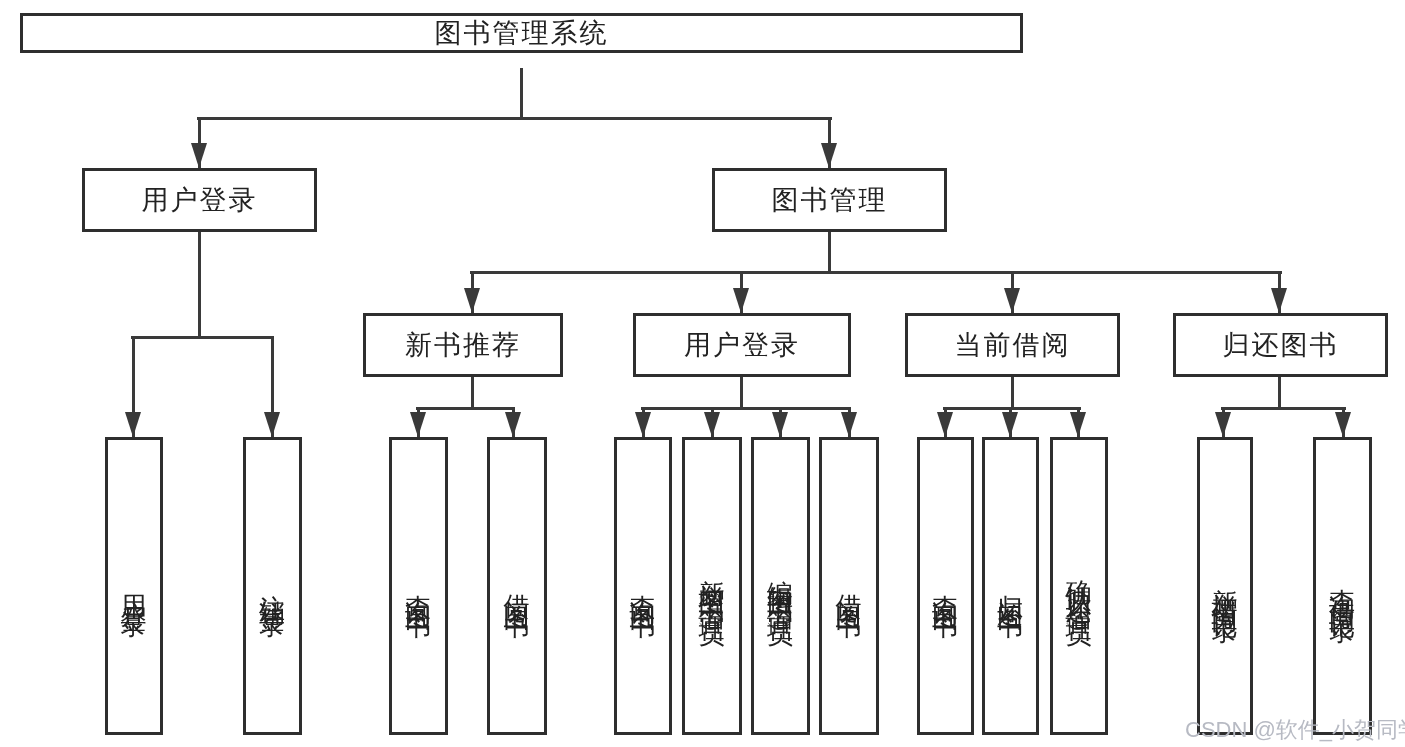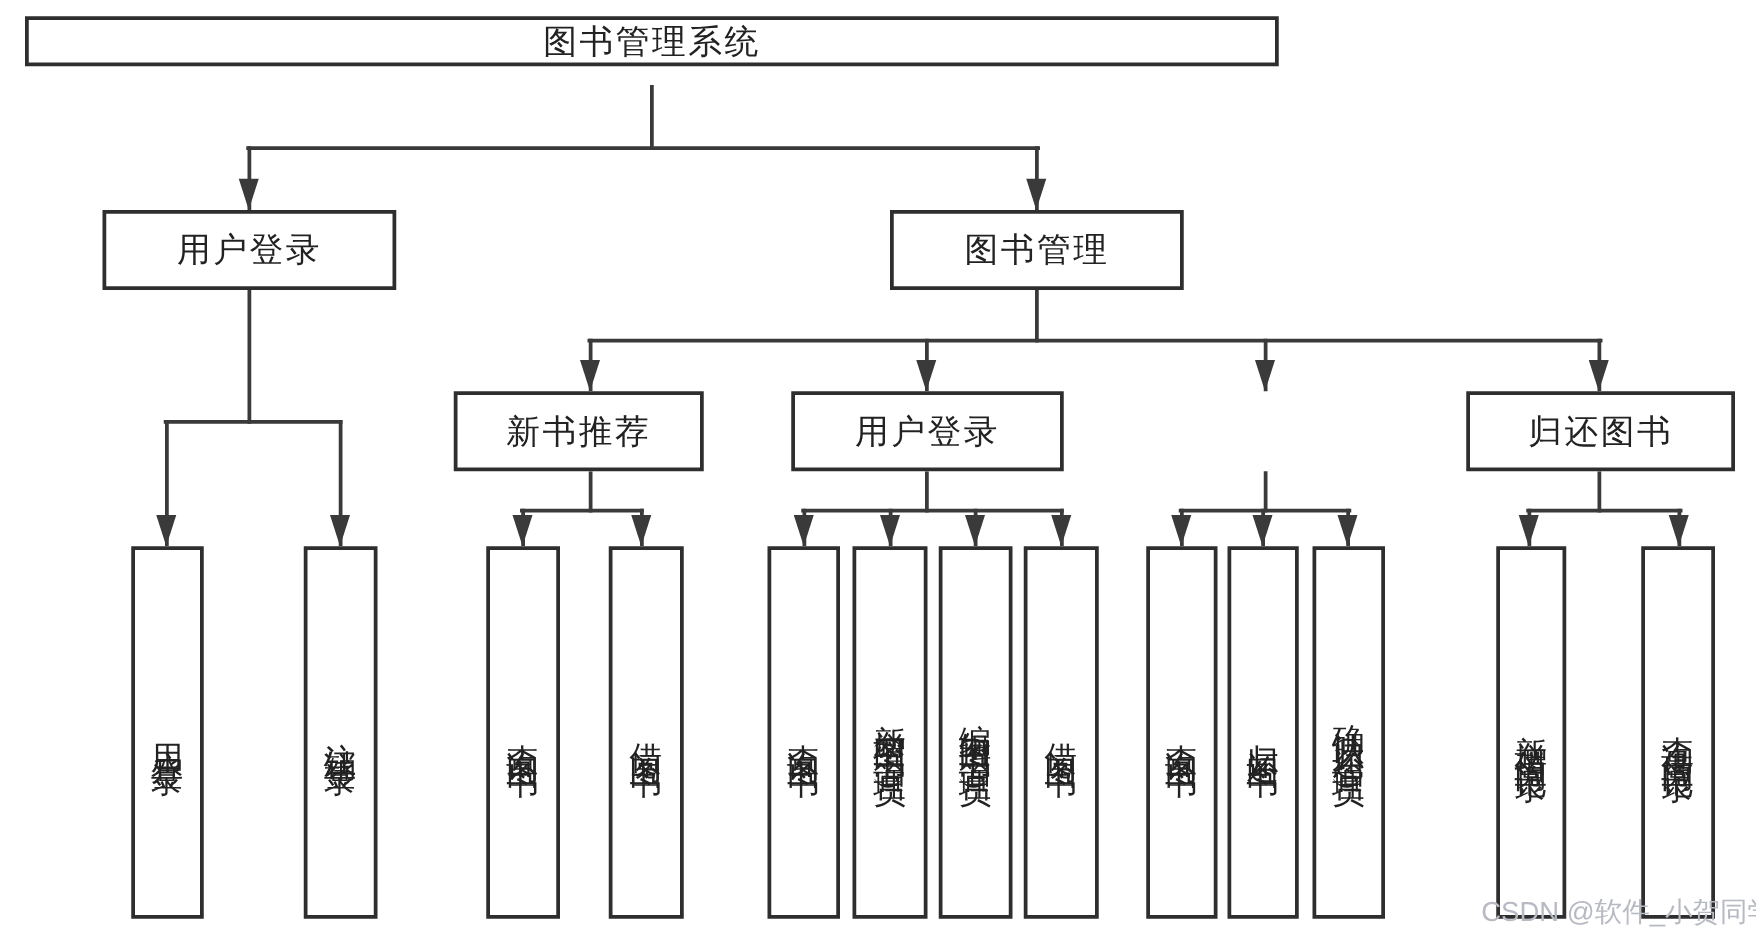--- a/index.html
+++ b/index.html
@@ -144,20 +144,23 @@
   <div class="hbox" style="left:712px;top:168px;width:235px;height:64px">
     <span>图书管理</span>
   </div>
 
   <div class="hbox" style="left:363px;top:313px;width:200px;height:64px">
     <span>新书推荐</span>
   </div>
   <div class="hbox" style="left:633px;top:313px;width:218px;height:64px">
     <span>用户登录</span>
   </div>
+  <div class="hbox" style="left:905px;top:313px;width:215px;height:64px">
+    <span>当前借阅</span>
+  </div>
   <div class="hbox" style="left:1173px;top:313px;width:215px;height:64px">
     <span>归还图书</span>
   </div>
 
   <div class="vbox" style="left:105px;top:437px;width:58px;height:298px">
     <span>用户登录</span>
   </div>
   <div class="vbox" style="left:243px;top:437px;width:59px;height:298px">
     <span>注销登录</span>
   </div>

